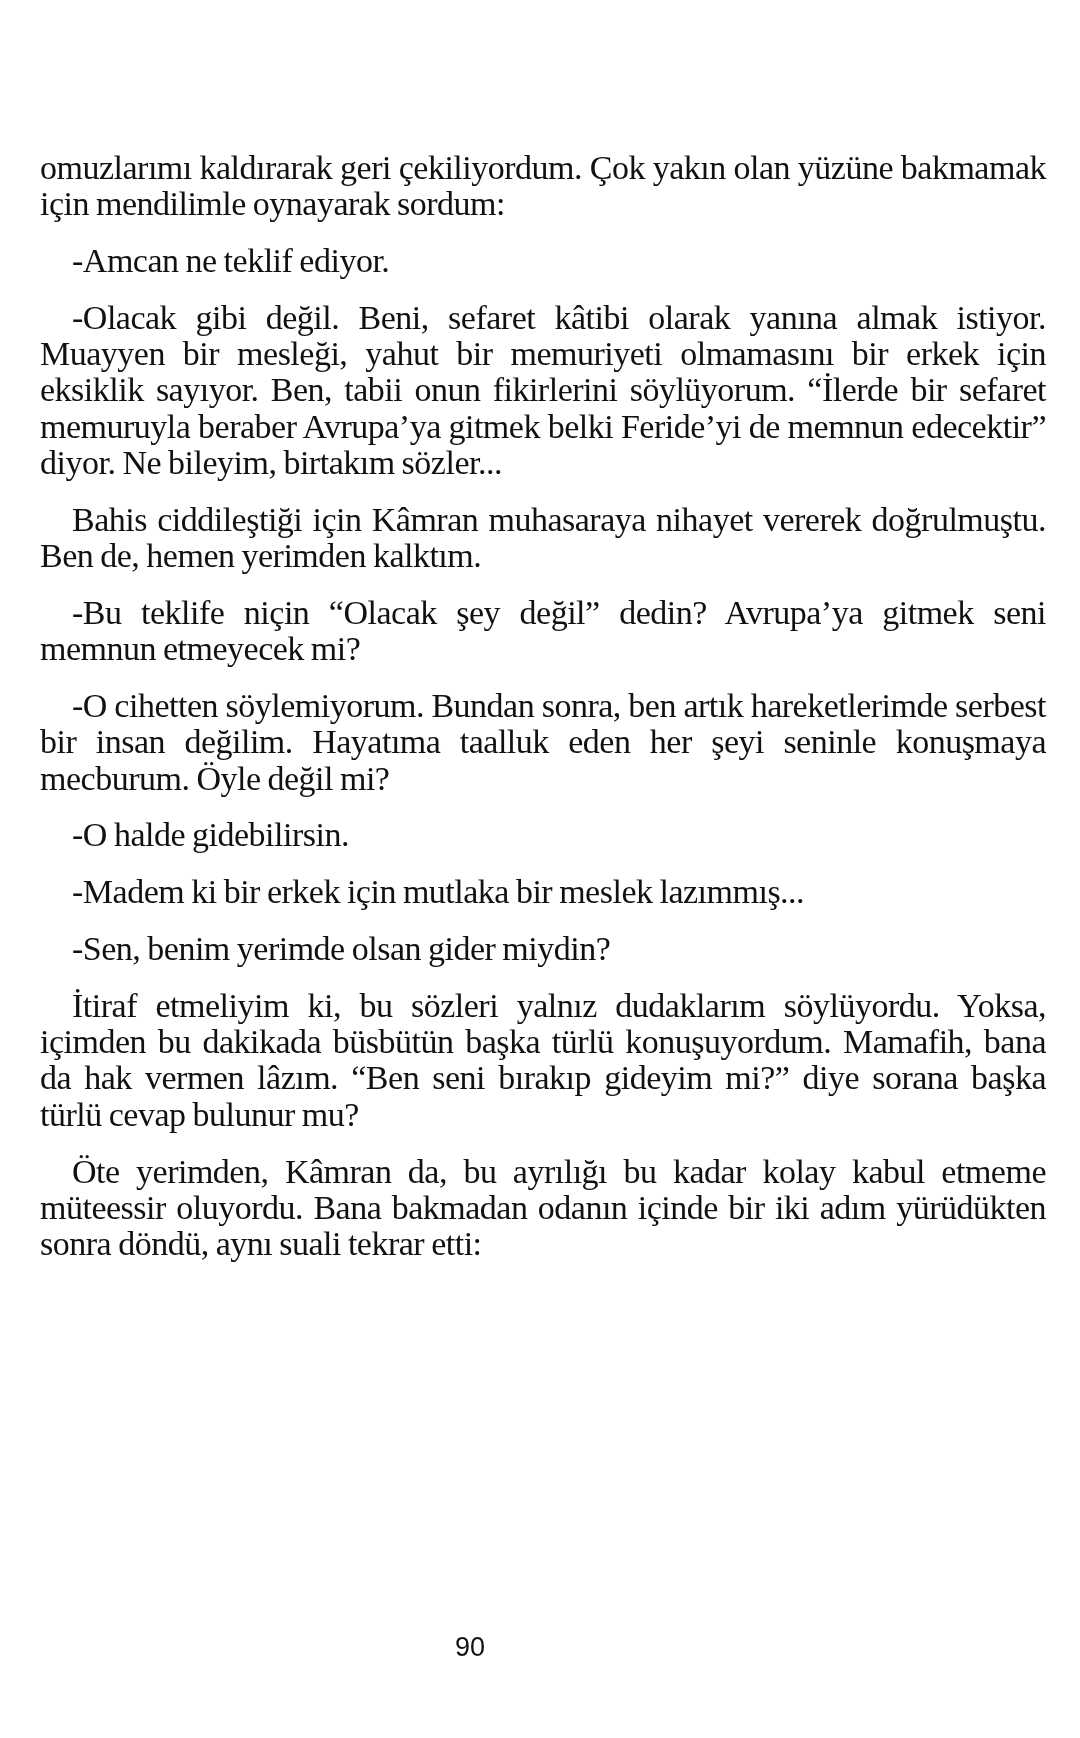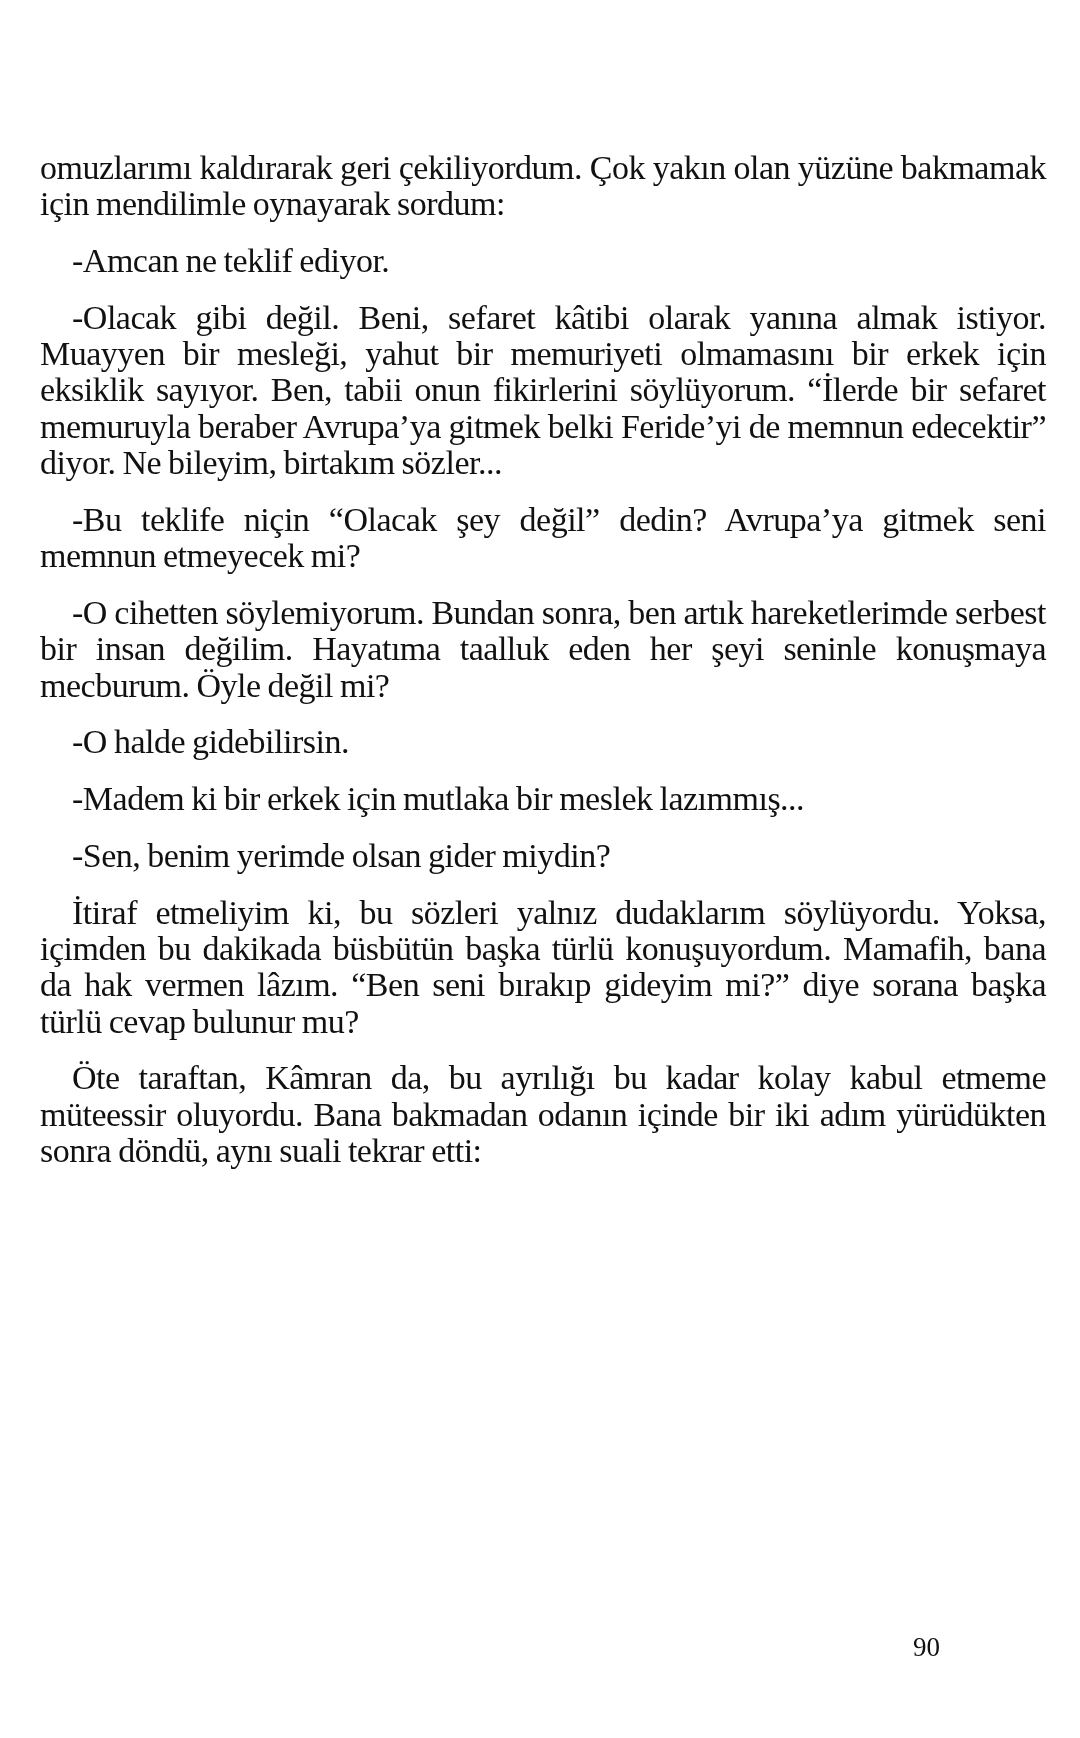--- a/index.html
+++ b/index.html
@@ -21,35 +21,36 @@
     text-align: justify;
     text-indent: 32px;
     hyphens: none;
   }
   .para.noindent { text-indent: 0; }
   .page-number {
     position: absolute;
     left: 0;
     width: 940px;
     top: 1632px;
-    text-align: right;
-    font-family: Liberation Serif, serif;
+    text-align: center;
+    font-family: Liberation Sans, sans-serif;
     font-size: 27px;
     color: #111111;
   }
 </style>
 </head>
 <body>
 
 <div class="page">
   <p class="para noindent">omuzlarımı kaldırarak geri çekiliyordum. Çok yakın olan yüzüne bakmamak için mendilimle oynayarak sordum:</p>
   <p class="para">-Amcan ne teklif ediyor.</p>
   <p class="para">-Olacak gibi değil. Beni, sefaret kâtibi olarak yanına almak istiyor. Muayyen bir mesleği, yahut bir memuriyeti olmamasını bir erkek için eksiklik sayıyor. Ben, tabii onun fikirlerini söylüyorum. “İlerde bir sefaret memuruyla beraber Avrupa’ya gitmek belki Feride’yi de memnun edecektir” diyor. Ne bileyim, birtakım sözler...</p>
+  <p class="para">Bahis ciddileştiği için Kâmran muhasaraya nihayet vererek doğrulmuştu. Ben de, hemen yerimden kalktım.</p>
   <p class="para">-Bu teklife niçin “Olacak şey değil” dedin? Avrupa’ya gitmek seni memnun etmeyecek mi?</p>
   <p class="para">-O cihetten söylemiyorum. Bundan sonra, ben artık hareketlerimde serbest bir insan değilim. Hayatıma taalluk eden her şeyi seninle konuşmaya mecburum. Öyle değil mi?</p>
   <p class="para">-O halde gidebilirsin.</p>
   <p class="para">-Madem ki bir erkek için mutlaka bir meslek lazımmış...</p>
   <p class="para">-Sen, benim yerimde olsan gider miydin?</p>
   <p class="para">İtiraf etmeliyim ki, bu sözleri yalnız dudaklarım söylüyordu. Yoksa, içimden bu dakikada büsbütün başka türlü konuşuyordum. Mamafih, bana da hak vermen lâzım. “Ben seni bırakıp gideyim mi?” diye sorana başka türlü cevap bulunur mu?</p>
-  <p class="para">Öte taraftan, Kâmran da, bu ayrılığı bu kadar kolay kabul etmeme müteessir oluyordu. Bana bakmadan odanın içinde bir iki adım yürüdükten sonra döndü, aynı suali tekrar etti:</p>
+  <p class="para">Öte yerimden, Kâmran da, bu ayrılığı bu kadar kolay kabul etmeme müteessir oluyordu. Bana bakmadan odanın içinde bir iki adım yürüdükten sonra döndü, aynı suali tekrar etti:</p>
 </div>
 
 <div class="page-number">90</div>
 
 </body></html>

